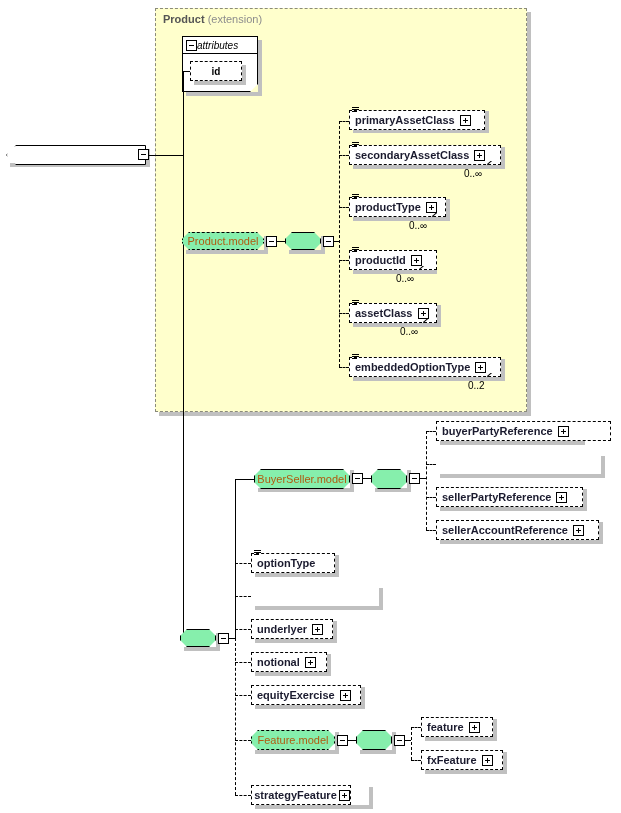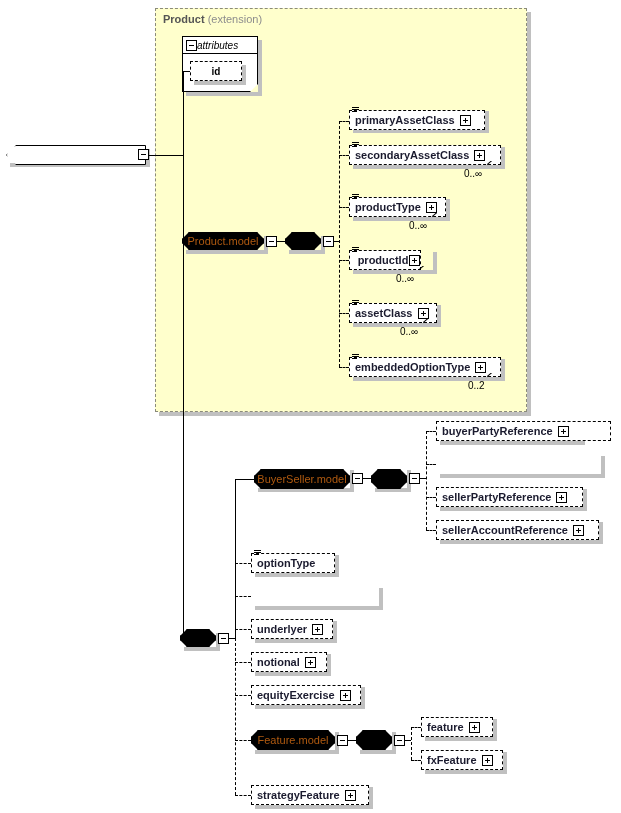--- a/index.html
+++ b/index.html
@@ -45,21 +45,21 @@
   .exp-abs::before{content:"";position:absolute;left:2px;top:4px;width:5px;height:1px;background:#000;}
 
   
   .card{position:absolute;font-size:10px;color:#000;white-space:nowrap;}
   
   .tick{position:absolute;width:8px;height:8px;overflow:hidden;}
   .tick::after{content:"";position:absolute;left:-1px;top:4px;width:11px;height:1px;background:#000;
                transform:rotate(-40deg);transform-origin:left center;}
 
   
-  .oct{position:absolute;background:#000000;display:flex;align-items:center;justify-content:center;
+  .oct{position:absolute;background:#86efac;display:flex;align-items:center;justify-content:center;
        white-space:nowrap;box-sizing:border-box;
        clip-path:polygon(7px 0,calc(100% - 7px) 0,100% 7px,100% calc(100% - 7px),calc(100% - 7px) 100%,7px 100%,0 calc(100% - 7px),0 7px);}
   .modellabel{font-size:11px;color:#b05a10;font-weight:normal;}
 
   
   .rootshape{position:absolute;background:#fff;border:1px solid #000;box-sizing:border-box;
              border-top-left-radius:14px;border-bottom-left-radius:14px;
              display:flex;align-items:center;}
   .rootlabel{font-size:11px;font-weight:bold;color:#000;margin-left:9px;}
 
@@ -180,21 +180,21 @@
     <span class="ellabel">productType</span>
     <span class="pad"></span>
     <span class="expand plus"></span>
   </div>
   <div class="tick" style="left:432px;top:213px;"></div>
   <div class="card" style="left:409px;top:220px;">0..∞</div>
 
   <div class="dsh-h" style="left:339px;top:260px;width:10px;"></div>
   <div class="sh" style="left:353px;top:270px;width:84px;height:4px;"></div>
   <div class="sh" style="left:433px;top:252px;width:4px;height:22px;"></div>
-  <div class="elbox dashed" style="left:349px;top:250px;width:72px;height:20px;padding-left:7px;">
+  <div class="elbox dashed" style="left:349px;top:250px;width:88px;height:20px;">
     <span class="docicon">
         <i></i>
         <i></i>
         <i></i>
       </span>
     <span class="pad"></span>
     <span class="ellabel">productId</span>
     <span class="pad"></span>
     <span class="expand plus"></span>
   </div>
@@ -388,20 +388,20 @@
   <div class="elbox dashed" style="left:421px;top:750px;width:82px;height:20px;">
     <span class="pad"></span>
     <span class="ellabel">fxFeature</span>
     <span class="pad"></span>
     <span class="expand plus"></span>
   </div>
 
   <div class="dsh-h" style="left:235px;top:795px;width:16px;"></div>
   <div class="sh" style="left:255px;top:805px;width:118px;height:4px;"></div>
   <div class="sh" style="left:369px;top:787px;width:4px;height:22px;"></div>
-  <div class="elbox dashed" style="left:251px;top:785px;width:118px;height:20px;">
+  <div class="elbox dashed" style="left:251px;top:785px;width:100px;height:20px;">
     <span class="pad"></span>
     <span class="ellabel">strategyFeature</span>
     <span class="pad"></span>
     <span class="expand plus"></span>
   </div>
 
 </div>
 
 </body></html>

